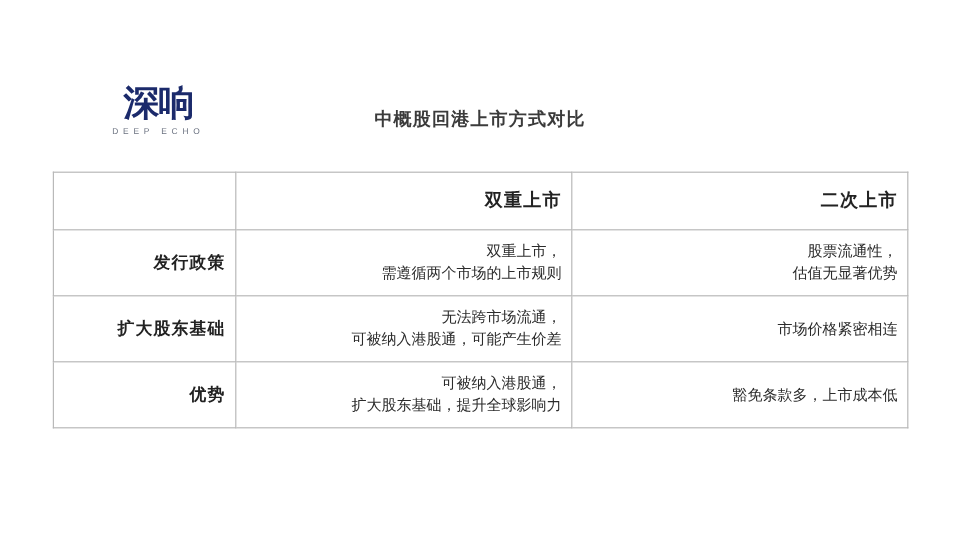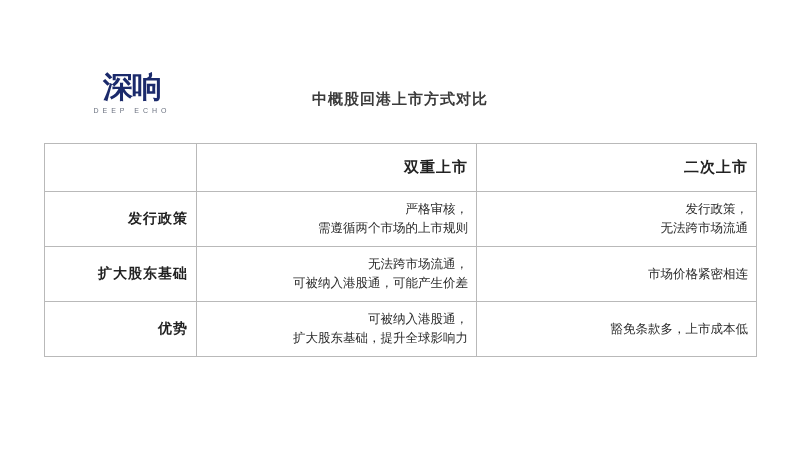--- a/index.html
+++ b/index.html
@@ -130,26 +130,26 @@
         <tr>
           <td class="hdr-blank"></td>
           <td class="hdr-cell">双重上市</td>
           <td class="hdr-cell">二次上市</td>
         </tr>
 
 
         <tr class="body-row">
           <td class="row-label">发行政策</td>
           <td class="cell-text">
-            <span class="line">严格审核，</span>
+            <span class="line">双重上市，</span>
             <span class="line">需遵循两个市场的上市规则</span>
           </td>
           <td class="cell-text">
-            <span class="line">发行政策，</span>
-            <span class="line">无法跨市场流通</span>
+            <span class="line">股票流通性，</span>
+            <span class="line">估值无显著优势</span>
           </td>
         </tr>
 
         <tr class="body-row">
           <td class="row-label">扩大股东基础</td>
           <td class="cell-text">
             <span class="line">无法跨市场流通，</span>
             <span class="line">可被纳入港股通，可能产生价差</span>
           </td>
           <td class="cell-text">

